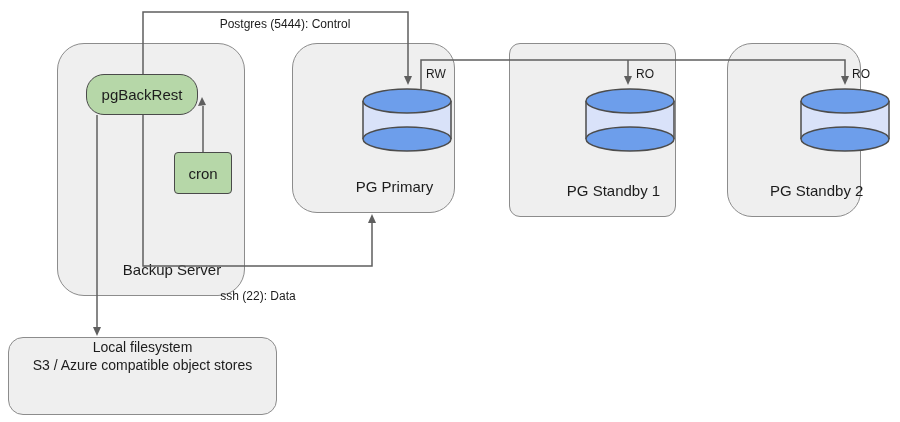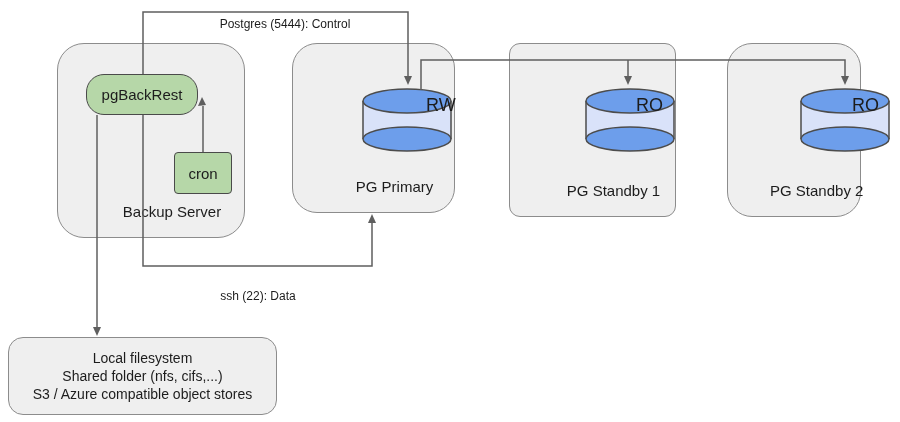--- a/index.html
+++ b/index.html
@@ -62,51 +62,49 @@
     left: 8px;
     top: 337px;
     width: 269px;
     height: 78px;
     background: var(--node-fill);
     border: 1.5px solid var(--node-border);
     border-radius: 15px;
     text-align: center;
     font-size: 14px;
     line-height: 18px;
-    padding-top: 11px;
   }
   .edge-label {
     position: absolute;
     font-size: 12px;
     text-align: center;
     white-space: nowrap;
   }
   .access-label {
     position: absolute;
-    font-size: 18px;
+    font-size: 12px;
     white-space: nowrap;
-    margin-top: 28px;
   }
   svg.connector-layer {
     position: absolute;
     left: 0;
     top: 0;
     width: 900px;
     height: 422px;
     pointer-events: none;
   }
   .edge-line { stroke: var(--line-color); stroke-width: 1.5; fill: none; }
   .arrowhead { fill: var(--line-color); stroke: none; }
 </style>
 </head>
 <body>
 
 <div class="canvas">
 
-  <div class="server-box big-box" style="left:57px; top:43px; width:188px; height:195px;">
+  <div class="server-box big-box" style="left:57px; top:43px; width:188px; height:253px;">
     <div class="server-label">Backup Server</div>
   </div>
 
   <div class="server-box big-box" style="left:292px; top:43px; width:163px; height:170px; border-radius:25px;">
     <div class="server-label">PG Primary</div>
   </div>
 
   <div class="server-box big-box" style="left:509px; top:43px; width:167px; height:174px; border-radius:11px;">
     <div class="server-label">PG Standby 1</div>
   </div>
@@ -145,21 +143,20 @@
     <svg width="90" height="64" viewBox="0 0 90 64">
       <rect class="cyl-body" x="1" y="13" width="88" height="38"></rect>
       <path class="cyl-side" d="M1,13 L1,51 M89,13 L89,51"></path>
       <ellipse class="cyl-ellipse" cx="45" cy="51" rx="44" ry="12"></ellipse>
       <ellipse class="cyl-ellipse" cx="45" cy="13" rx="44" ry="12"></ellipse>
     </svg>
   </div>
 
   <div class="storage-box">
     <div>Local filesystem</div>
-    <div>Shared folder (nfs, cifs,...)</div>
     <div>S3 / Azure compatible object stores</div>
   </div>
 
   <div class="edge-label" style="left:165px; top:17px; width:240px;">Postgres (5444): Control</div>
 
   <div class="edge-label" style="left:158px; top:247px; width:200px;margin-top:42px;">ssh (22): Data</div>
 
   <div class="access-label" style="left:426px; top:67px;">RW</div>
 
   <div class="access-label" style="left:636px; top:67px;">RO</div>

